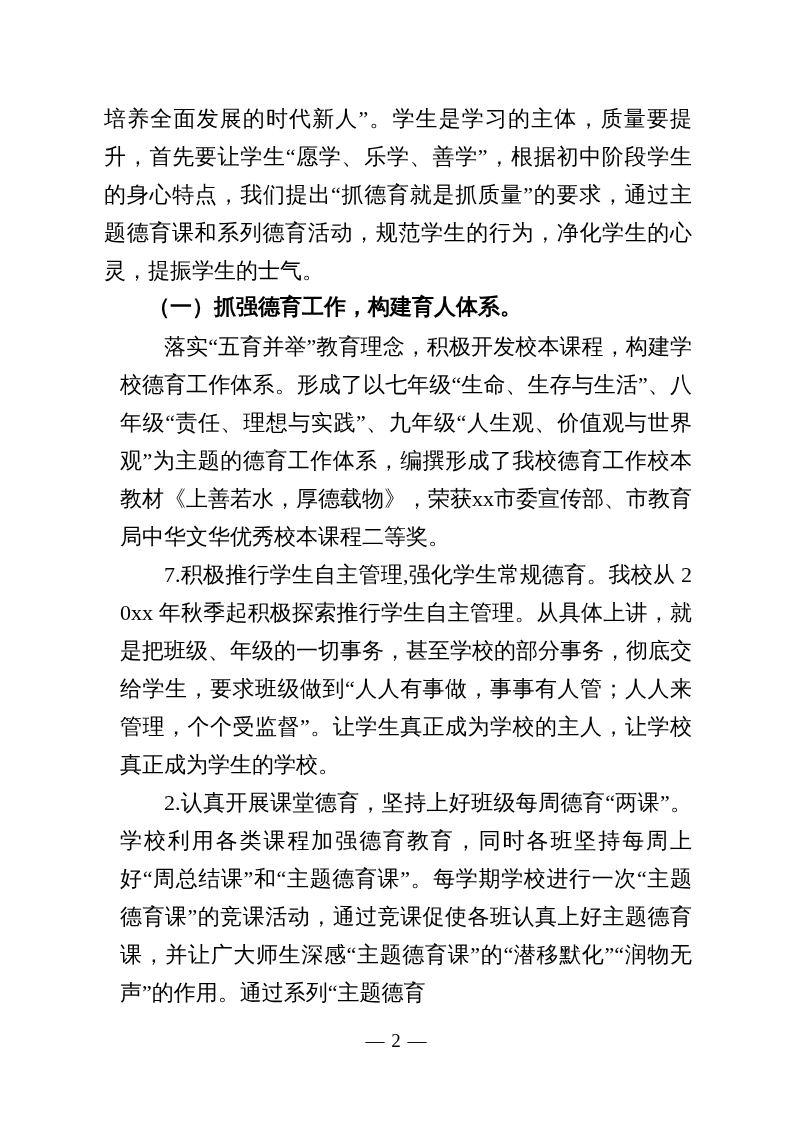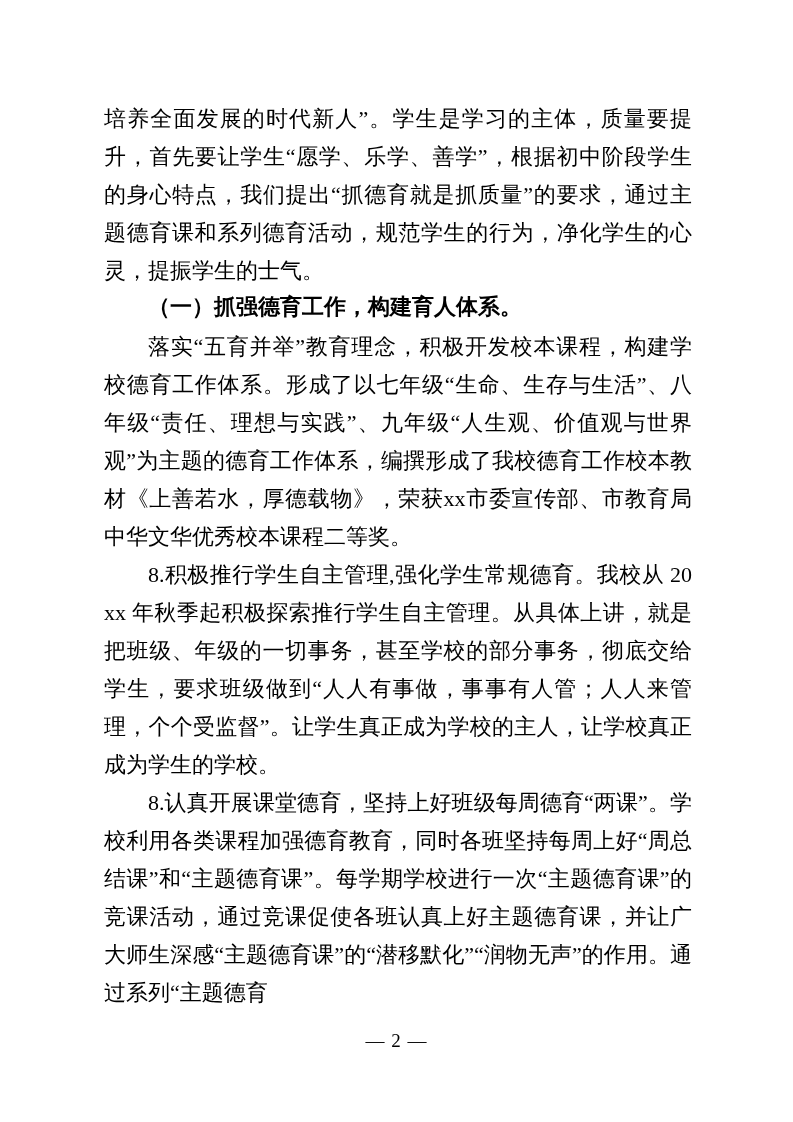--- a/index.html
+++ b/index.html
@@ -24,21 +24,21 @@
     width: 588px;
   }
   .content p {
     font-size: 22px;
     line-height: 38px;
     text-align: justify;
     text-justify: inter-ideograph;
     word-break: break-all;
     color: #000000;
   }
-  p.indent { text-indent: 2em; }
+  p.indent { text-indent: 2em; margin-left: 16px; }
   p.no-indent { text-indent: 0; }
   p.heading { font-weight: bold; text-indent: 2em; font-family: Liberation Mono, monospace; }
   .footer {
     position: absolute;
     left: 0;
     right: 0;
     top: 1030px;
     text-align: center;
     font-size: 19px;
     letter-spacing: 1px;
@@ -46,17 +46,17 @@
   }
 </style>
 </head>
 <body>
 
 <div class="page">
   <div class="content">
     <p class="no-indent">培养全面发展的时代新人”。学生是学习的主体，质量要提升，首先要让学生“愿学、乐学、善学”，根据初中阶段学生的身心特点，我们提出“抓德育就是抓质量”的要求，通过主题德育课和系列德育活动，规范学生的行为，净化学生的心灵，提振学生的士气。</p>
     <p class="heading">（一）抓强德育工作，构建育人体系。</p>
     <p class="indent">落实“五育并举”教育理念，积极开发校本课程，构建学校德育工作体系。形成了以七年级“生命、生存与生活”、八年级“责任、理想与实践”、九年级“人生观、价值观与世界观”为主题的德育工作体系，编撰形成了我校德育工作校本教材《上善若水，厚德载物》，荣获xx市委宣传部、市教育局中华文华优秀校本课程二等奖。</p>
-    <p class="indent">8.积极推行学生自主管理,强化学生常规德育。我校从 20xx 年秋季起积极探索推行学生自主管理。从具体上讲，就是把班级、年级的一切事务，甚至学校的部分事务，彻底交给学生，要求班级做到“人人有事做，事事有人管；人人来管理，个个受监督”。让学生真正成为学校的主人，让学校真正成为学生的学校。</p>
-    <p class="indent">8.认真开展课堂德育，坚持上好班级每周德育“两课”。学校利用各类课程加强德育教育，同时各班坚持每周上好“周总结课”和“主题德育课”。每学期学校进行一次“主题德育课”的竞课活动，通过竞课促使各班认真上好主题德育课，并让广大师生深感“主题德育课”的“潜移默化”“润物无声”的作用。通过系列“主题德育</p>
+    <p class="indent">7.积极推行学生自主管理,强化学生常规德育。我校从 20xx 年秋季起积极探索推行学生自主管理。从具体上讲，就是把班级、年级的一切事务，甚至学校的部分事务，彻底交给学生，要求班级做到“人人有事做，事事有人管；人人来管理，个个受监督”。让学生真正成为学校的主人，让学校真正成为学生的学校。</p>
+    <p class="indent">2.认真开展课堂德育，坚持上好班级每周德育“两课”。学校利用各类课程加强德育教育，同时各班坚持每周上好“周总结课”和“主题德育课”。每学期学校进行一次“主题德育课”的竞课活动，通过竞课促使各班认真上好主题德育课，并让广大师生深感“主题德育课”的“潜移默化”“润物无声”的作用。通过系列“主题德育</p>
   </div>
   <div class="footer">— 2 —</div>
 </div>
 
 </body></html>

